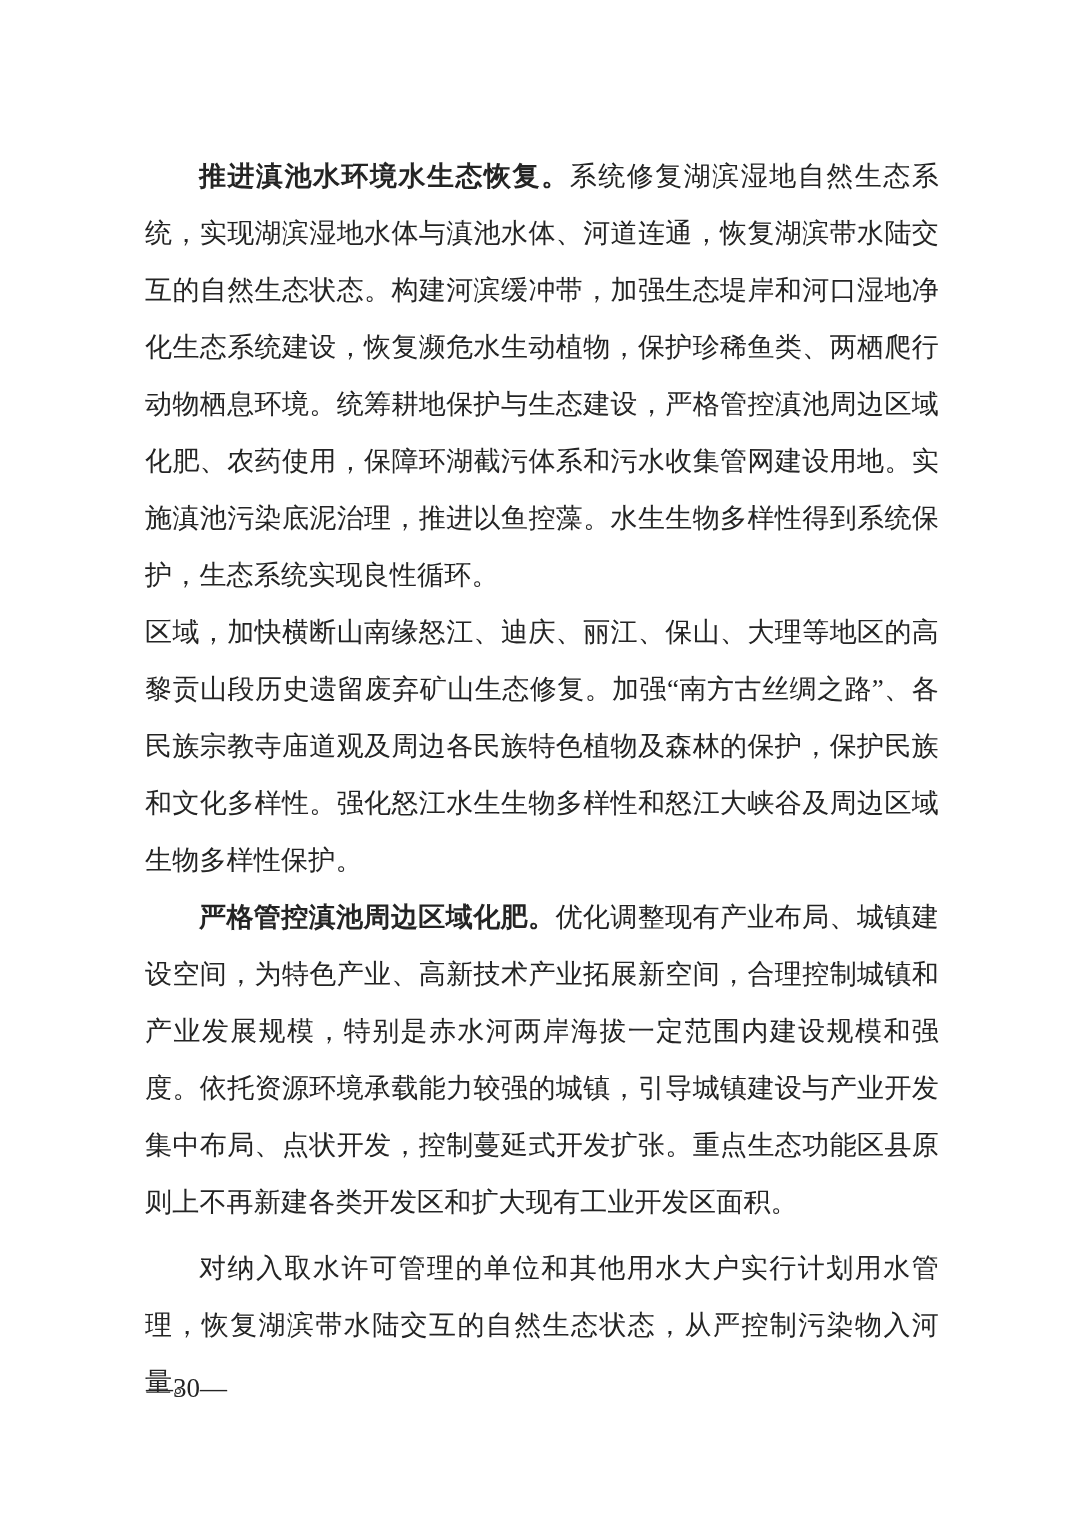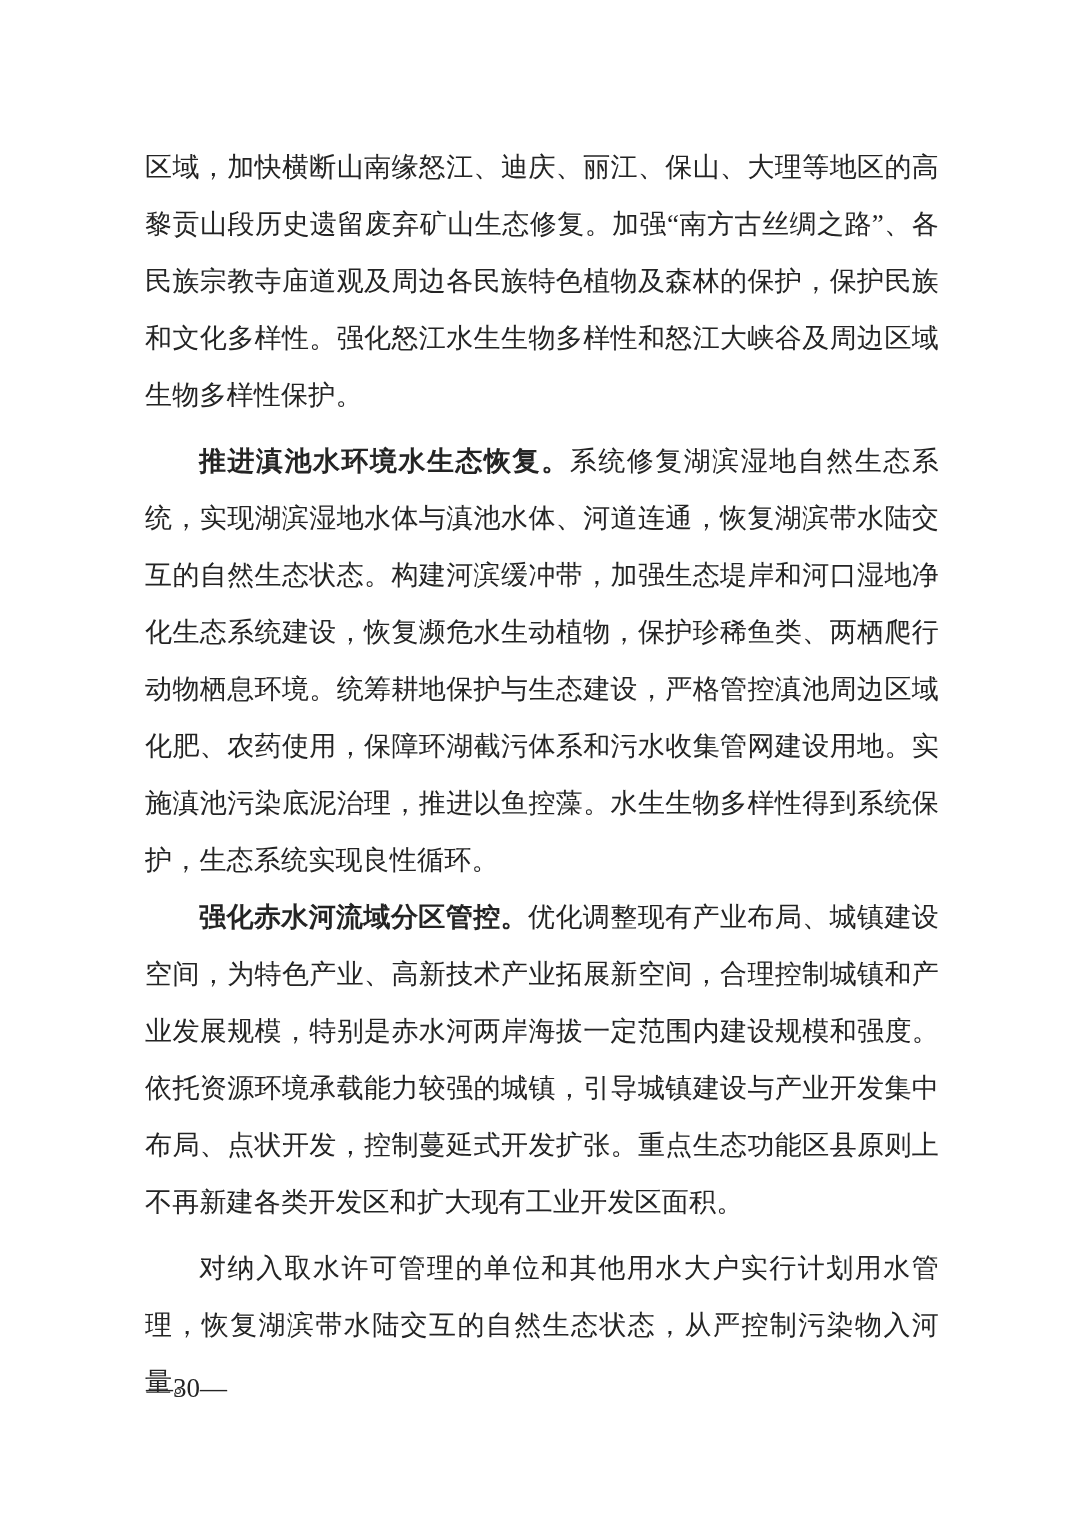--- a/index.html
+++ b/index.html
@@ -57,25 +57,25 @@
     display: inline-block;
     margin: 0 0;
   }
 </style>
 </head>
 <body>
 
 <div class="page">
   <div class="content">
 
+    <p class="para indent spaced"><span class="lead">推进滇池水环境水生态恢复。</span><span>系统修复湖滨湿地自然生态系统，实现湖滨湿地水体与滇池水体、河道连通，恢复湖滨带水陆交互的自然生态状态。构建河滨缓冲带，加强生态堤岸和河口湿地净化生态系统建设，恢复濒危水生动植物，保护珍稀鱼类、两栖爬行动物栖息环境。统筹耕地保护与生态建设，严格管控滇池周边区域化肥、农药使用，保障环湖截污体系和污水收集管网建设用地。实施滇池污染底泥治理，推进以鱼控藻。水生生物多样性得到系统保护，生态系统实现良性循环。</span></p>
+
     <p class="para"><span class="lead"></span><span>区域，加快横断山南缘怒江、迪庆、丽江、保山、大理等地区的高黎贡山段历史遗留废弃矿山生态修复。加强“南方古丝绸之路”、各民族宗教寺庙道观及周边各民族特色植物及森林的保护，保护民族和文化多样性。强化怒江水生生物多样性和怒江大峡谷及周边区域生物多样性保护。</span></p>
 
-    <p class="para indent spaced"><span class="lead">推进滇池水环境水生态恢复。</span><span>系统修复湖滨湿地自然生态系统，实现湖滨湿地水体与滇池水体、河道连通，恢复湖滨带水陆交互的自然生态状态。构建河滨缓冲带，加强生态堤岸和河口湿地净化生态系统建设，恢复濒危水生动植物，保护珍稀鱼类、两栖爬行动物栖息环境。统筹耕地保护与生态建设，严格管控滇池周边区域化肥、农药使用，保障环湖截污体系和污水收集管网建设用地。实施滇池污染底泥治理，推进以鱼控藻。水生生物多样性得到系统保护，生态系统实现良性循环。</span></p>
-
-    <p class="para indent"><span class="lead">强化赤水河流域分区管控。</span><span>优化调整现有产业布局、城镇建设空间，为特色产业、高新技术产业拓展新空间，合理控制城镇和产业发展规模，特别是赤水河两岸海拔一定范围内建设规模和强度。依托资源环境承载能力较强的城镇，引导城镇建设与产业开发集中布局、点状开发，控制蔓延式开发扩张。重点生态功能区县原则上不再新建各类开发区和扩大现有工业开发区面积。</span></p>
+    <p class="para indent"><span class="lead">严格管控滇池周边区域化肥。</span><span>优化调整现有产业布局、城镇建设空间，为特色产业、高新技术产业拓展新空间，合理控制城镇和产业发展规模，特别是赤水河两岸海拔一定范围内建设规模和强度。依托资源环境承载能力较强的城镇，引导城镇建设与产业开发集中布局、点状开发，控制蔓延式开发扩张。重点生态功能区县原则上不再新建各类开发区和扩大现有工业开发区面积。</span></p>
 
     <p class="para indent spaced"><span class="lead"></span><span>对纳入取水许可管理的单位和其他用水大户实行计划用水管理，恢复湖滨带水陆交互的自然生态状态，从严控制污染物入河量。</span></p>
 
   </div>
 
   <div class="footer">
     <span class="dash">—</span><span class="pagenum">30</span><span class="dash">—</span>
   </div>
 </div>
 

